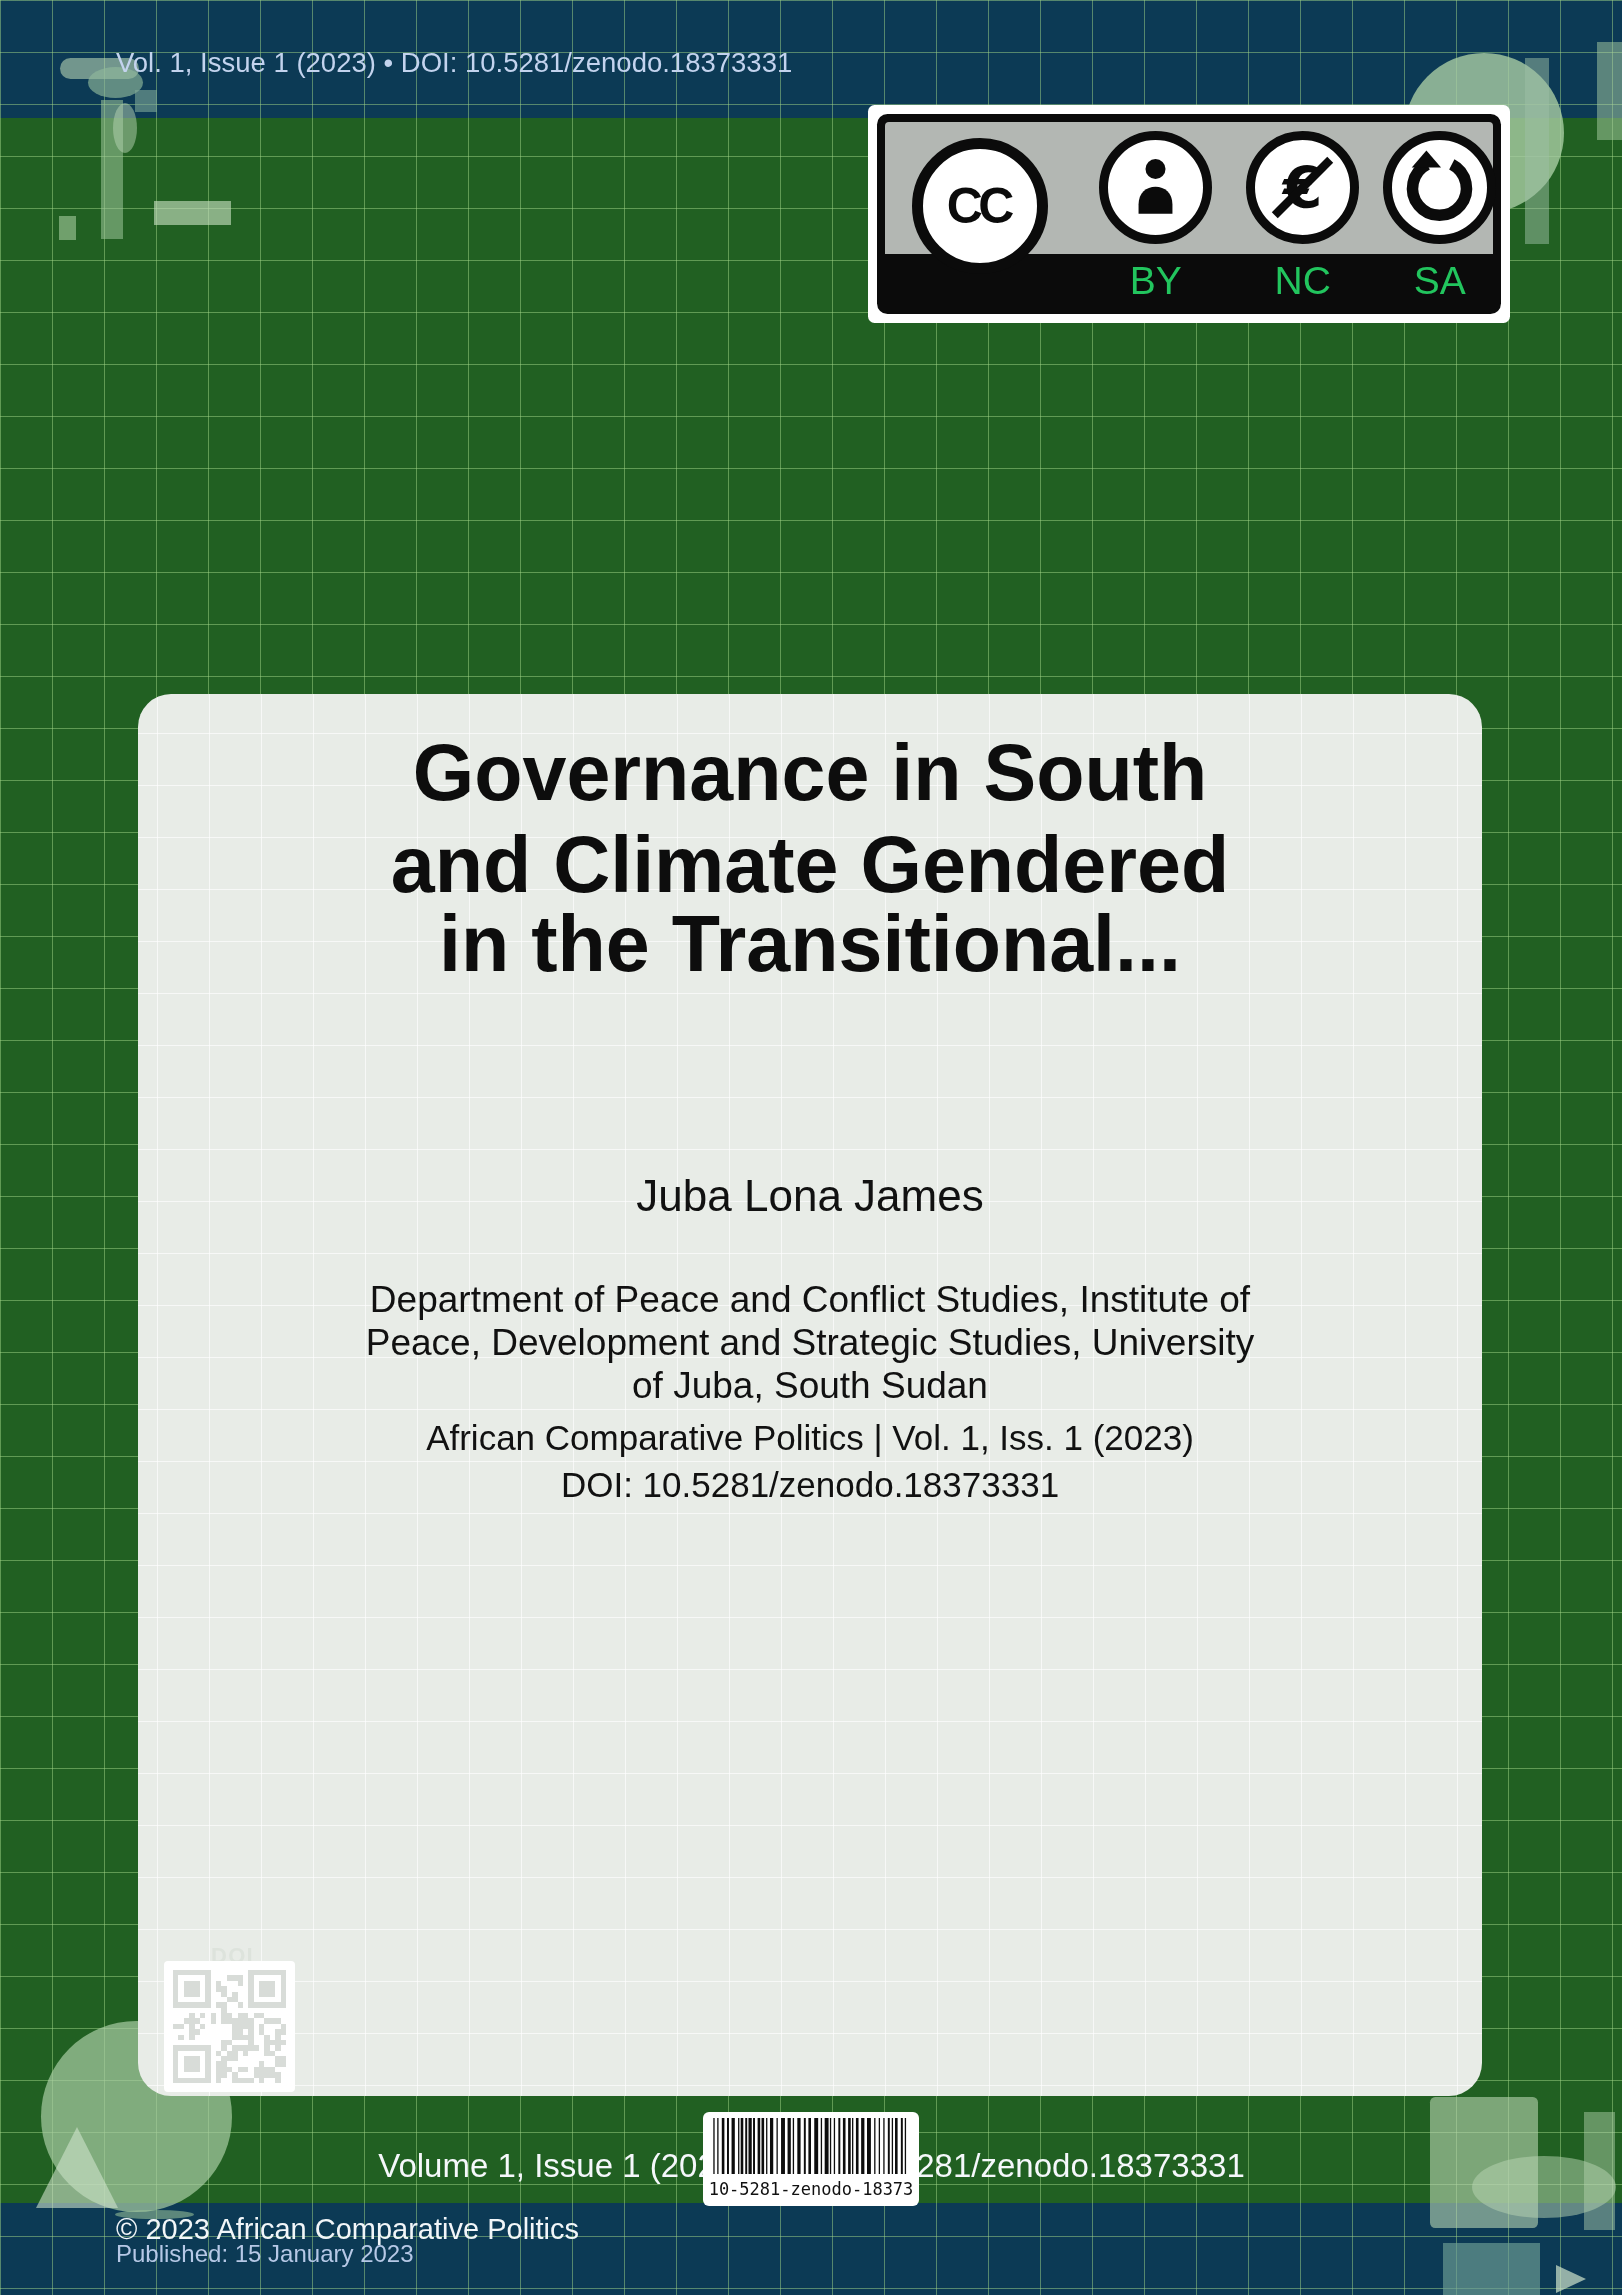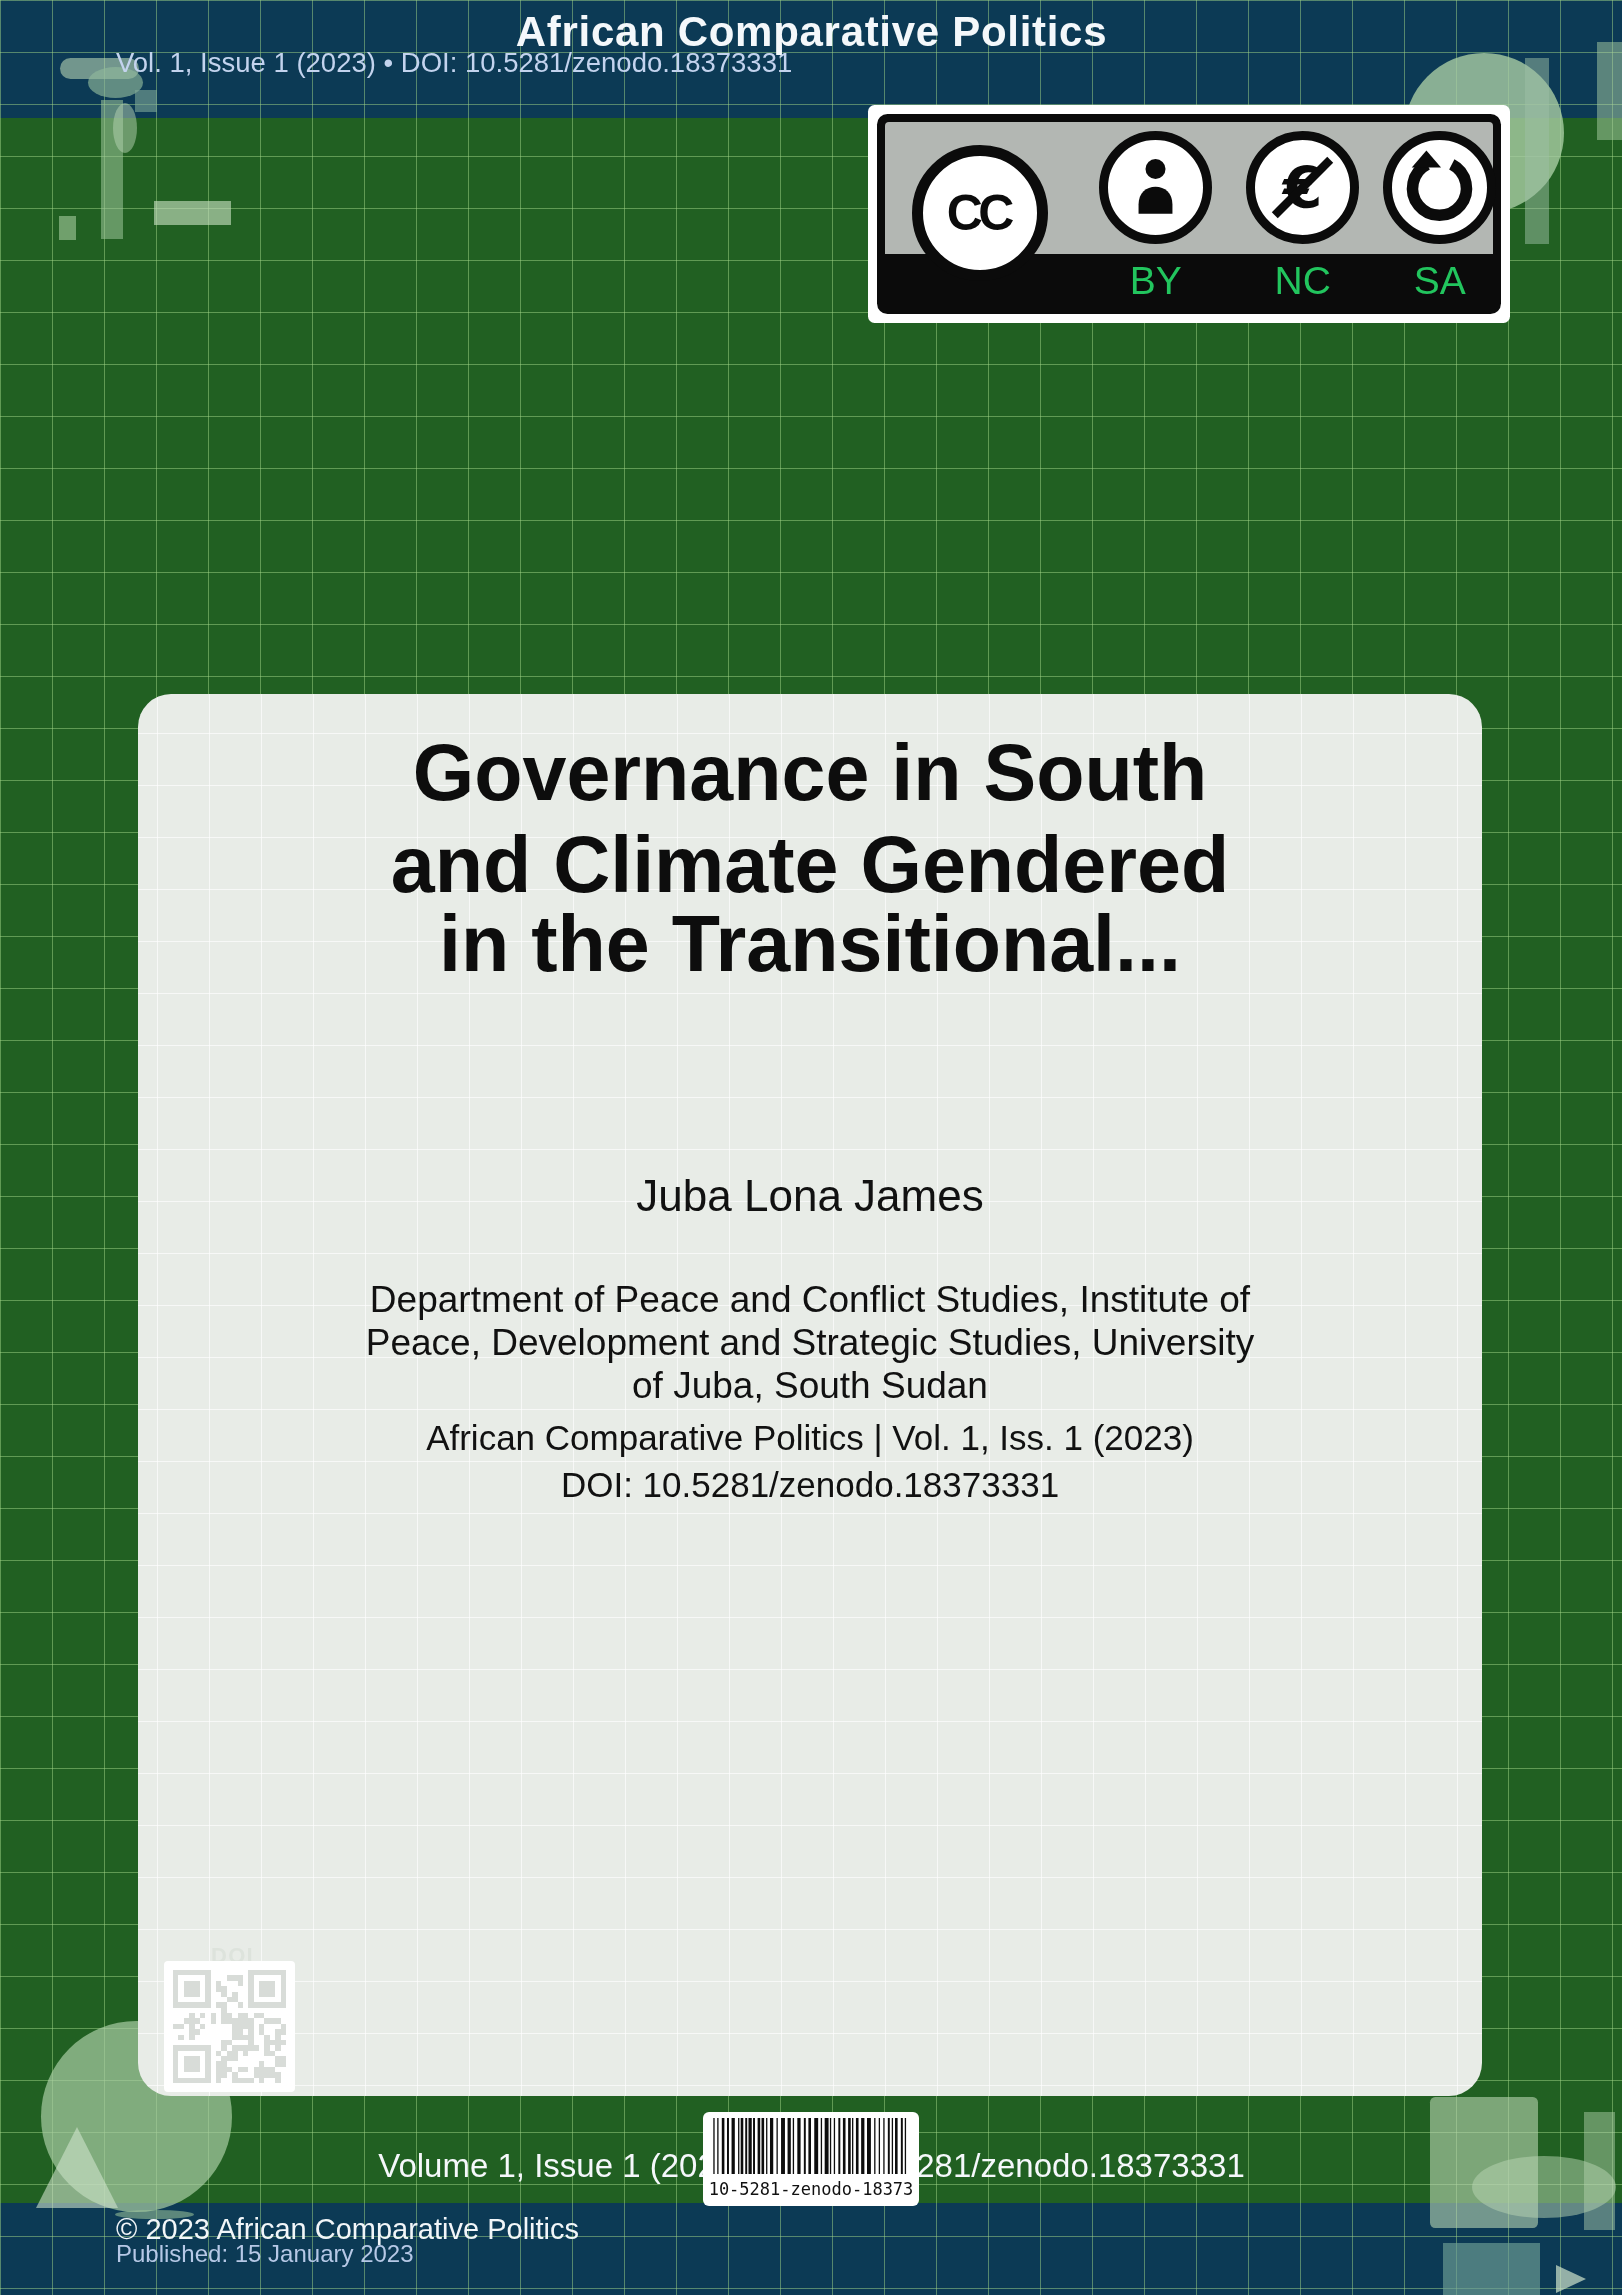--- a/index.html
+++ b/index.html
@@ -42,21 +42,21 @@
     position:relative;width:624px;height:200px;background:#0b0b0b;border-radius:10.5px;
   }
   .badge-gray-panel{
     position:absolute;left:7.9px;top:7.9px;width:608px;height:132px;
     background:#b3b7b3;border-radius:3.9px 3.9px 0 0;
   }
   .badge-circle{
     position:absolute;background:#fff;border:9.8px solid #0b0b0b;border-radius:50%;
     box-sizing:border-box;display:flex;align-items:center;justify-content:center;
   }
-  .cc-circle{left:35px;top:31px;width:136px;height:136px;border-width:11.8px;}
+  .cc-circle{left:35px;top:24px;width:136px;height:136px;border-width:11.8px;}
   .cc-text{font-weight:bold;font-size:50px;letter-spacing:-4.6px;color:#0b0b0b;
     font-family:"Liberation Sans",sans-serif;transform:translateX(-2px);}
   .by-circle{left:222px;top:17px;width:113px;height:113px;}
   .nc-circle{left:369px;top:17px;width:113px;height:113px;}
   .sa-circle{left:506px;top:17px;width:113px;height:113px;}
   .badge-label{
     position:absolute;top:147px;width:79px;text-align:center;
     color:#22c55e;font-weight:normal;font-size:39px;line-height:1;
   }
   .label-by{left:239px;} .label-nc{left:386px;} .label-sa{left:523px;}
@@ -146,21 +146,20 @@
   <div class="decor" style="left:41px;top:2021px;width:191px;height:191px;border-radius:50%;background:#a9cda4;opacity:.7;"></div>
   <div class="decor" style="left:36px;top:2127px;width:0;height:0;border-left:41px solid transparent;border-right:41px solid transparent;border-bottom:81px solid #cfe3cb;opacity:.6;"></div>
   <div class="decor" style="left:115px;top:2210px;width:79px;height:9.2px;border-radius:50%;background:#9fc69b;opacity:.55;"></div>
 
   <div class="decor" style="left:1430px;top:2097px;width:108px;height:131px;border-radius:5.2px;background:#b9d6b3;opacity:.6;"></div>
   <div class="decor" style="left:1584px;top:2112px;width:31px;height:118px;background:#b9d6b3;opacity:.45;"></div>
   <div class="decor" style="left:1472px;top:2156px;width:144px;height:62px;border-radius:50%;background:#b9d6b3;opacity:.5;"></div>
   <div class="decor" style="left:1443px;top:2243px;width:97px;height:52px;background:#6f9f97;opacity:.65;"></div>
   <div class="decor" style="left:1556px;top:2265px;width:0;height:0;border-top:14.4px solid transparent;border-bottom:14.4px solid transparent;border-left:30px solid #cfe3cb;opacity:.7;"></div>
 
-  <div class="journal-title">African Comparative Politics</div>
   <div class="issue-line">Vol. 1, Issue 1 (2023) • DOI: 10.5281/zenodo.18373331</div>
 
   <div class="license-badge">
     <div class="badge-inner">
       <div class="badge-gray-panel"></div>
       <div class="badge-circle cc-circle">
         <span class="cc-text">CC</span>
       </div>
       <div class="badge-circle by-circle">
         <svg width="77" height="77" viewBox="0 0 100 100">

